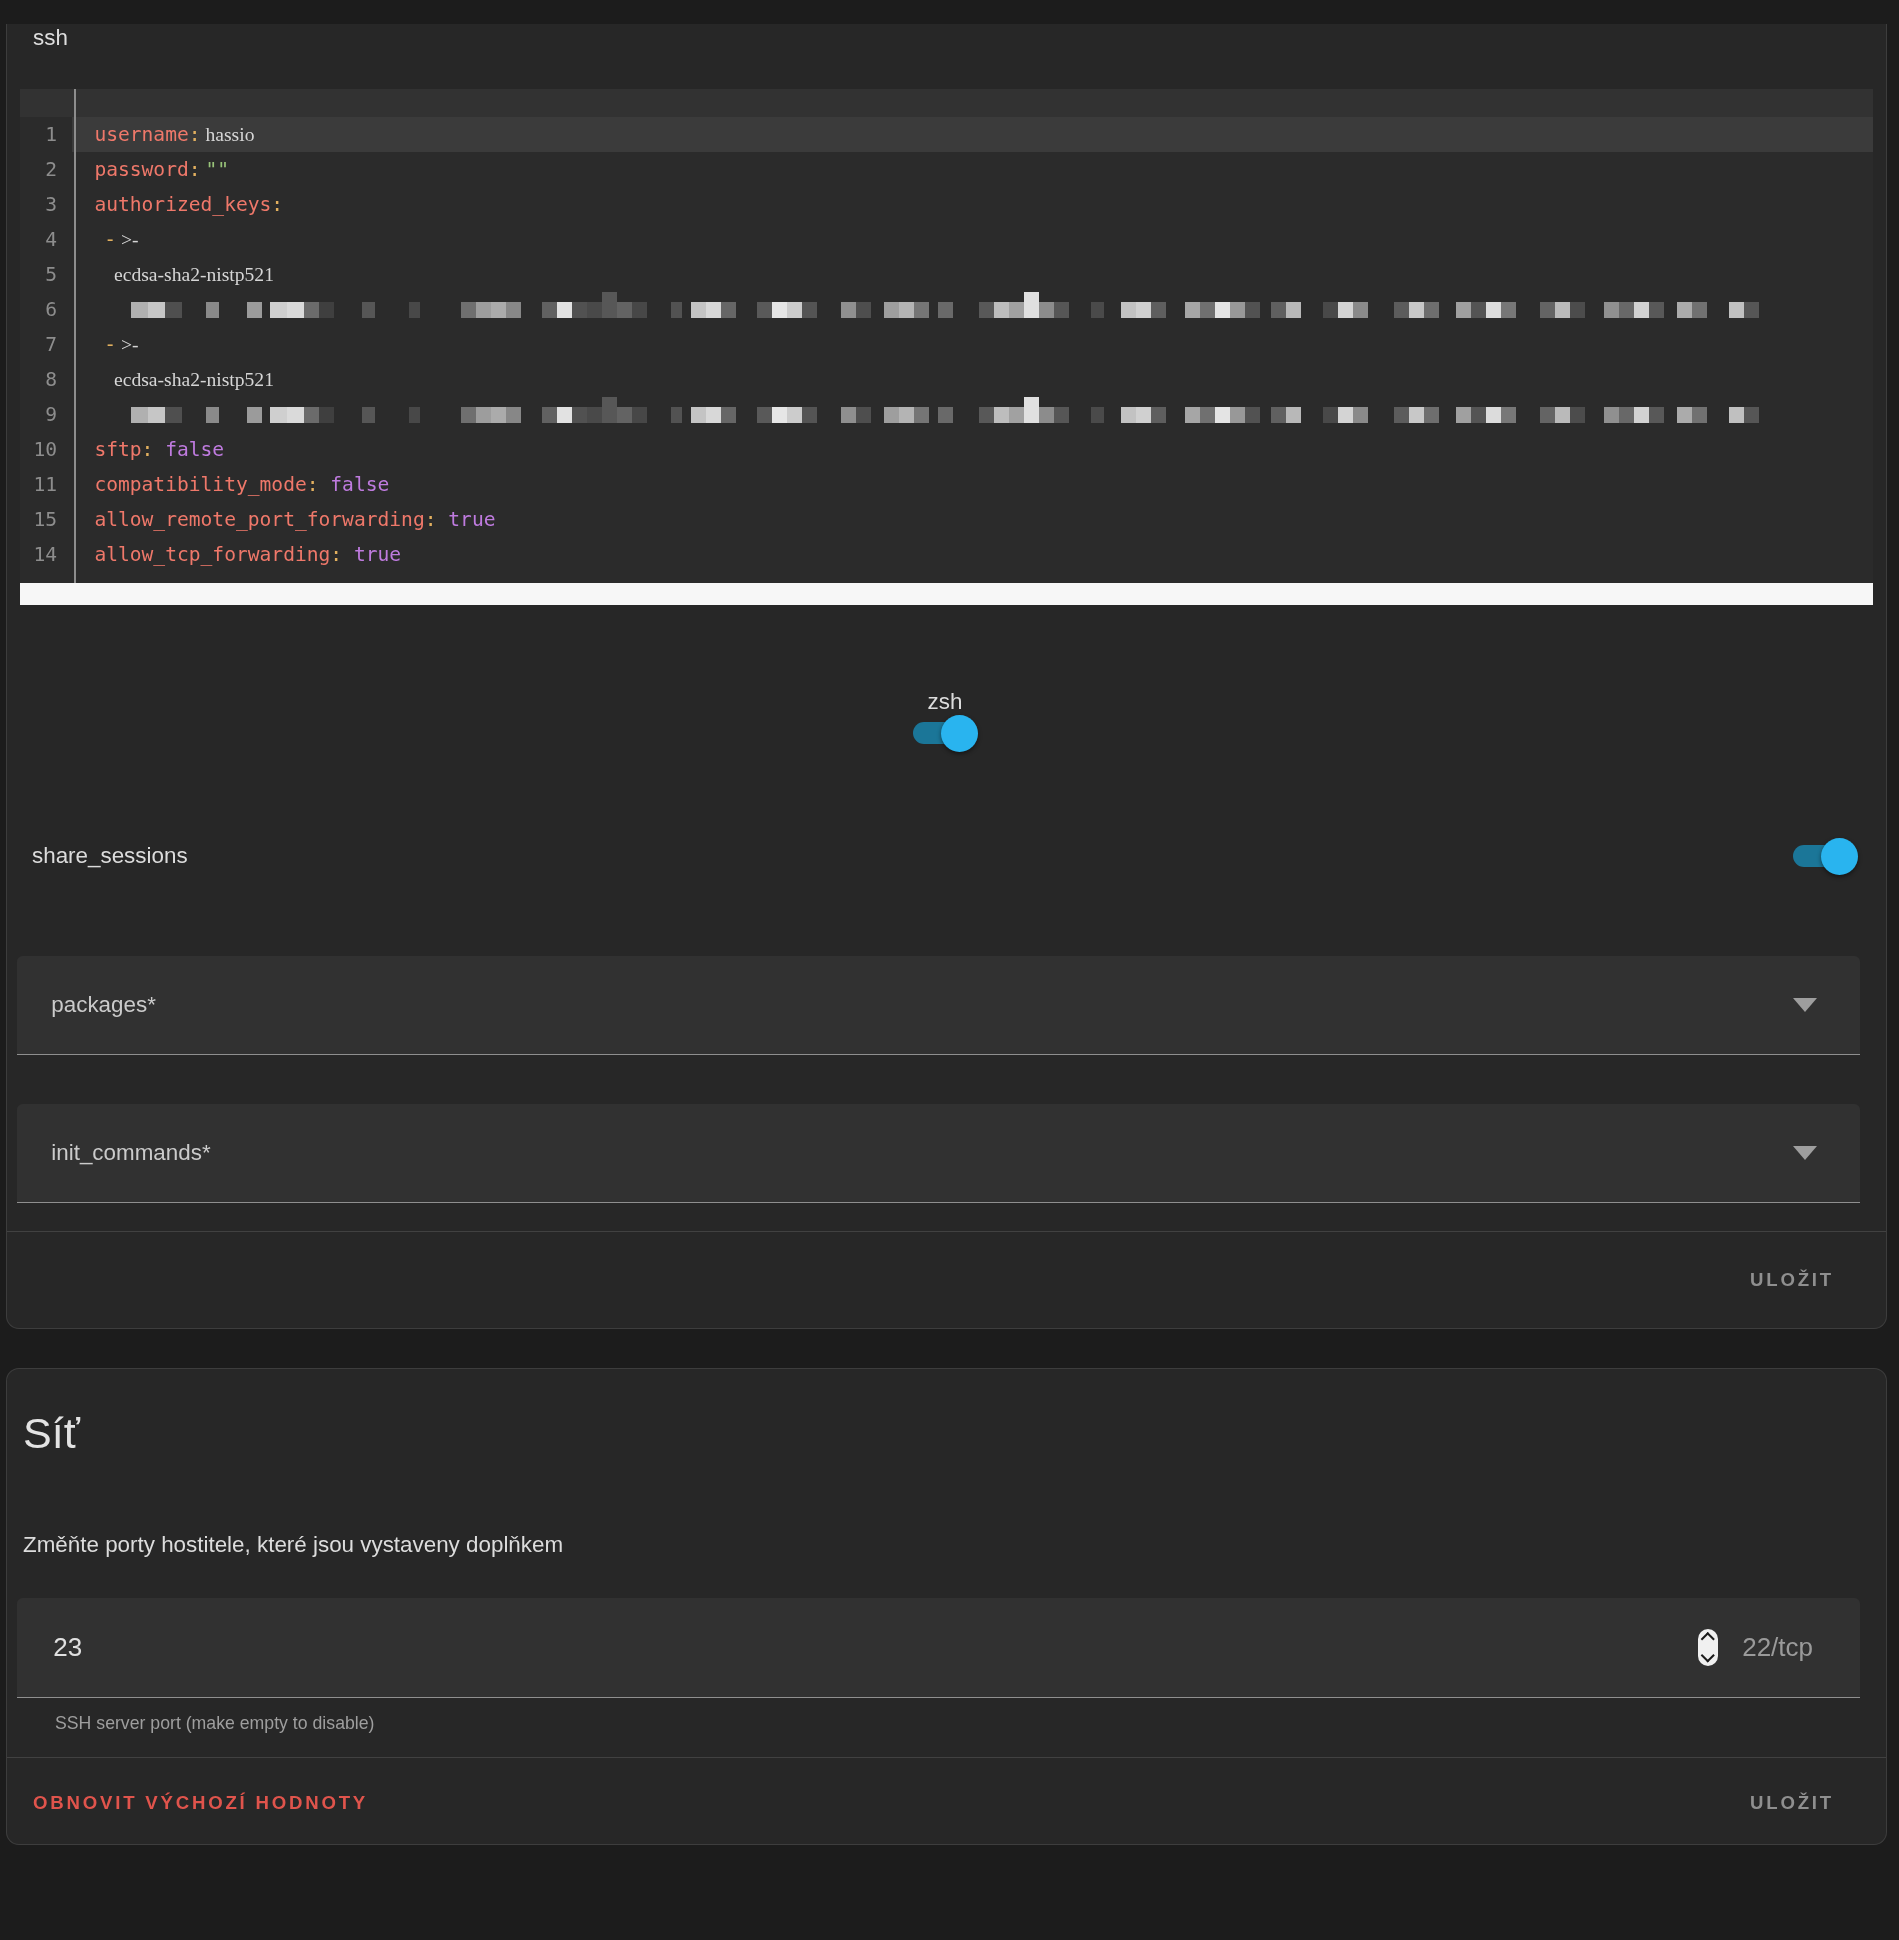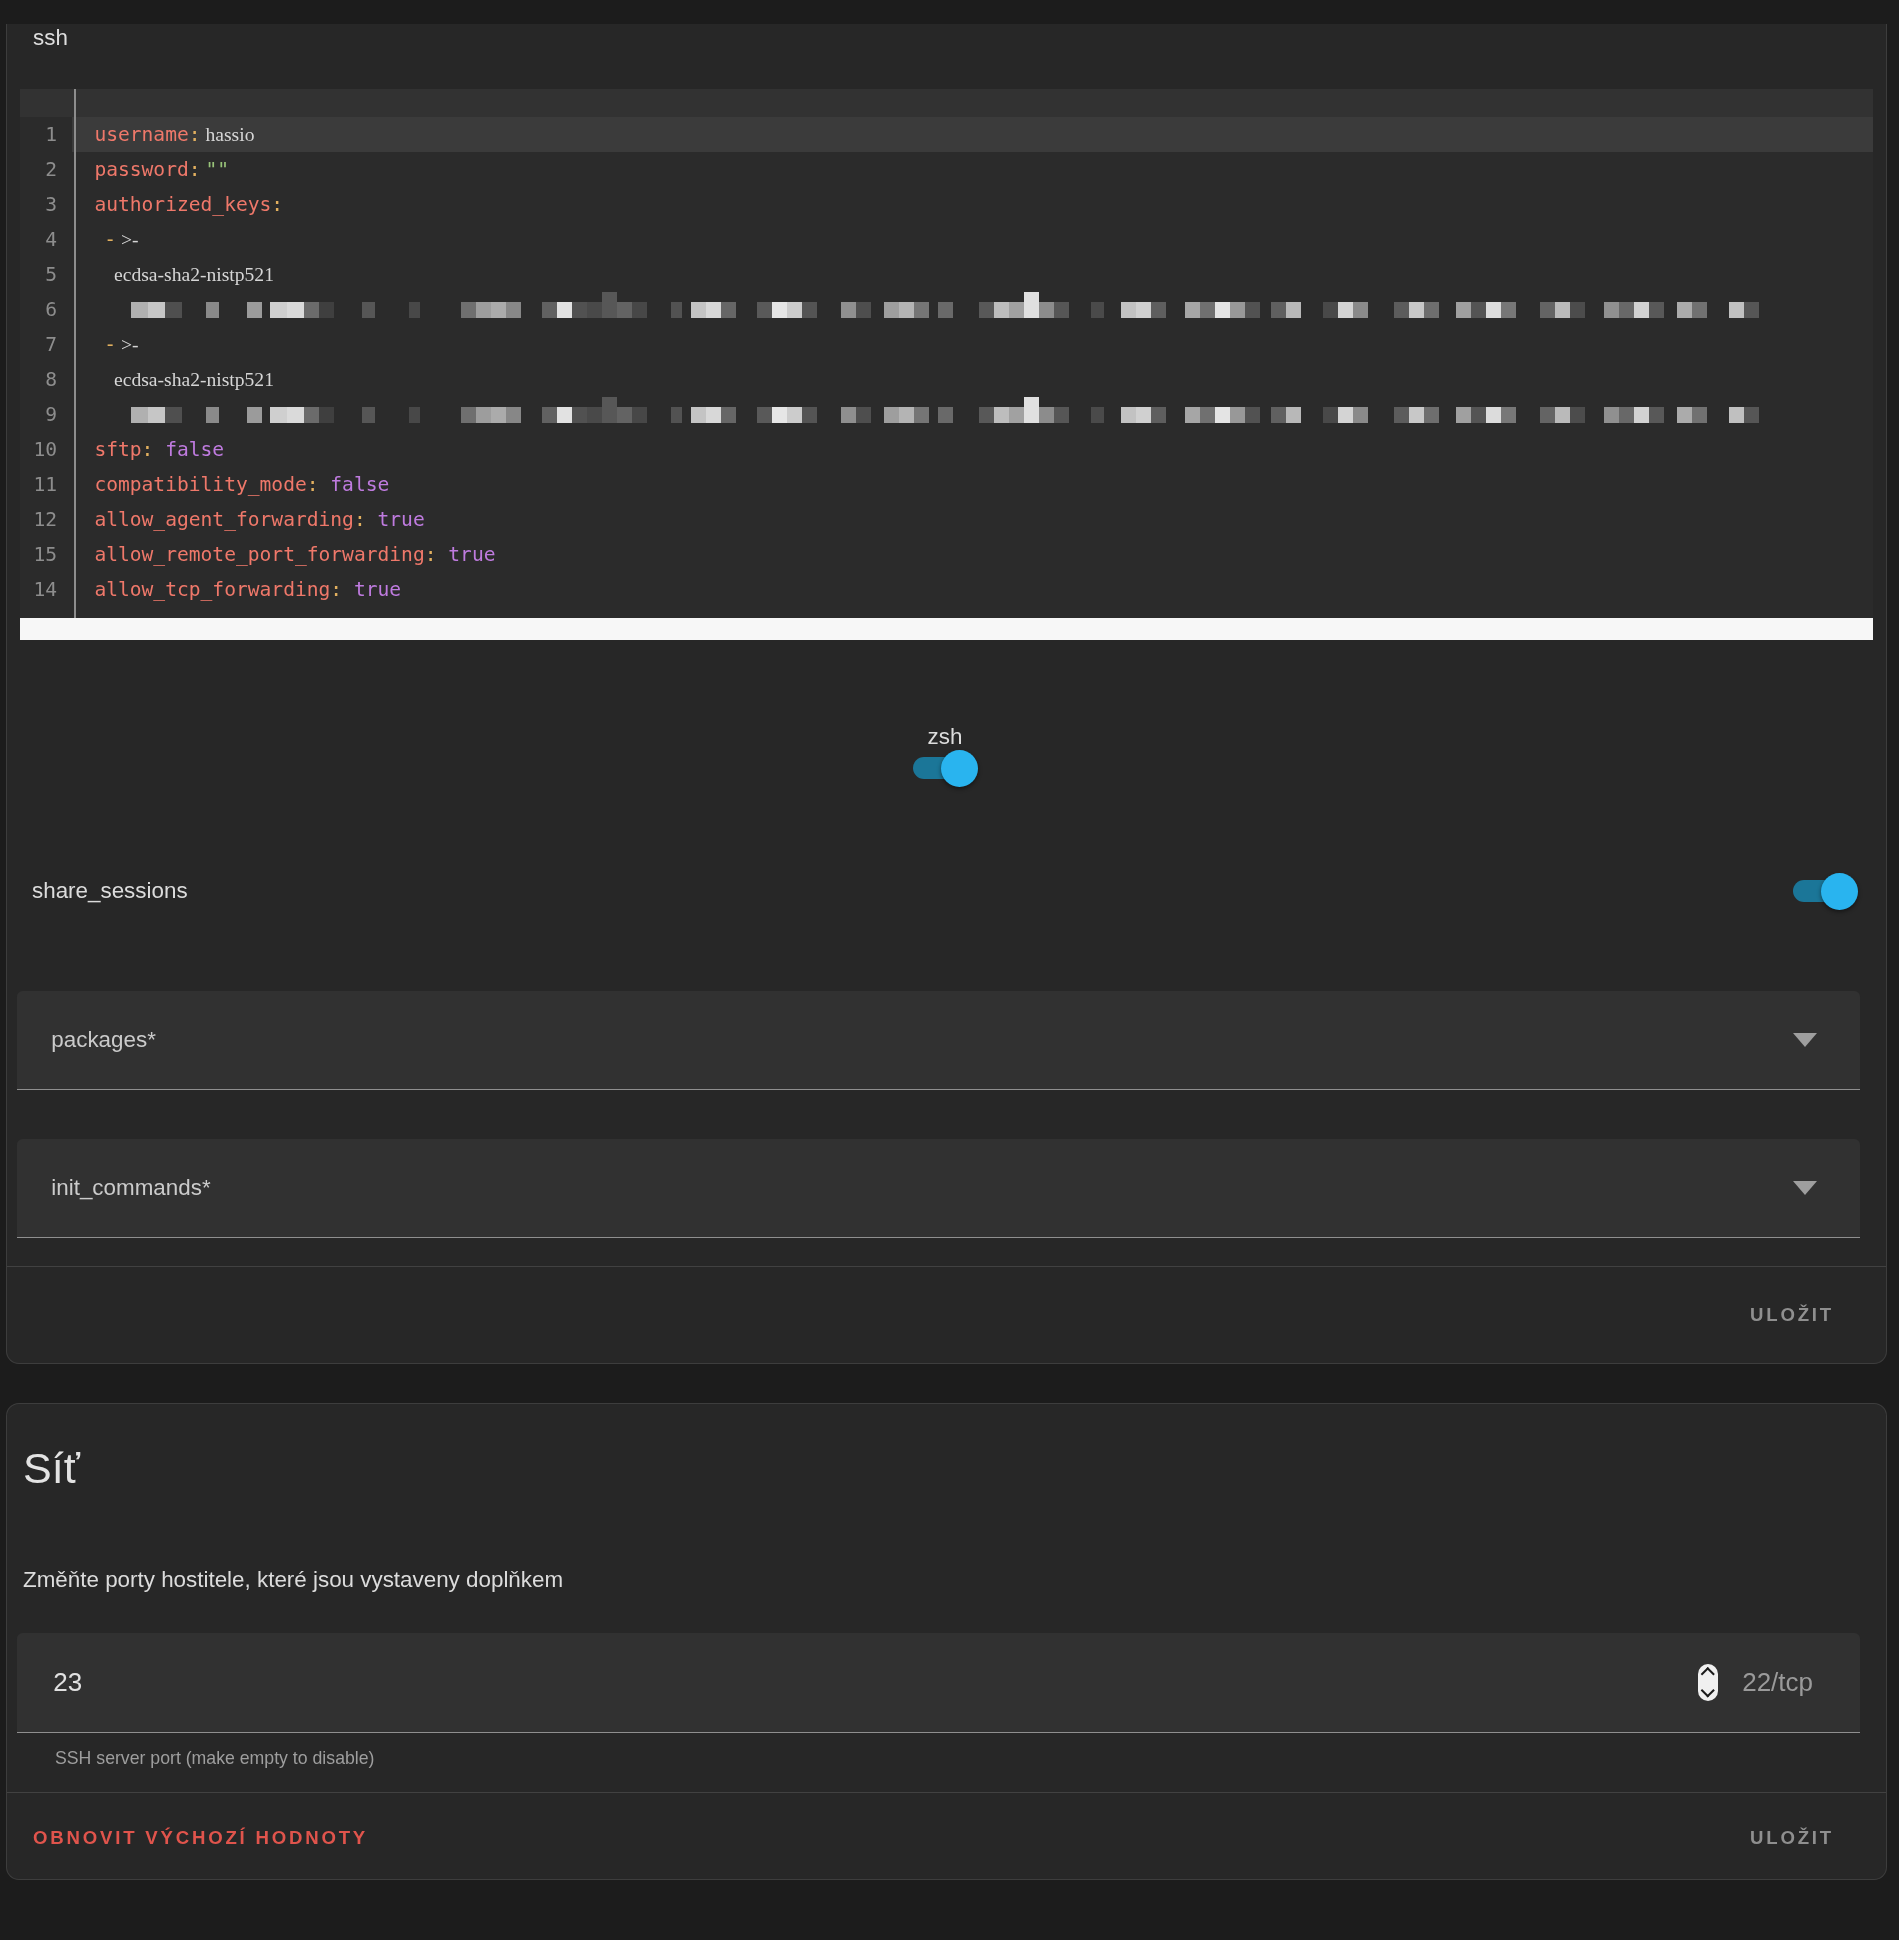--- a/index.html
+++ b/index.html
@@ -114,21 +114,20 @@
         <div class="ed-row"><div class="ed-num">2</div><div class="ed-code"><span class="tok tok-key">password</span><span class="tok tok-colon">:</span><span class="tok tok-plain"> </span><span class="tok tok-string">""</span></div></div>
         <div class="ed-row"><div class="ed-num">3</div><div class="ed-code"><span class="tok tok-key">authorized_keys</span><span class="tok tok-colon">:</span></div></div>
         <div class="ed-row"><div class="ed-num">4</div><div class="ed-code"><span class="tok tok-plain">  </span><span class="tok tok-dash">-</span><span class="tok tok-plain"> &gt;-</span></div></div>
         <div class="ed-row"><div class="ed-num">5</div><div class="ed-code"><span class="tok tok-plain">    ecdsa-sha2-nistp521</span></div></div>
         <div class="ed-row"><div class="ed-num">6</div><div class="ed-code redacted"><span class="rblock" style="width: 37px;"></span><span class="rblock" style="width: 17px; background: rgb(176, 176, 176);"></span><span class="rblock" style="width: 17px; background: rgb(198, 198, 198);"></span><span class="rblock" style="width: 17px; background: rgb(79, 79, 79);"></span><span class="rblock" style="width: 24px;"></span><span class="rblock" style="width: 13px; background: rgb(138, 138, 138);"></span><span class="rblock" style="width: 28px;"></span><span class="rblock" style="width: 15px; background: rgb(155, 155, 155);"></span><span class="rblock" style="width: 7.5px;"></span><span class="rblock" style="width: 17px; background: rgb(207, 207, 207);"></span><span class="rblock" style="width: 17px; background: rgb(218, 218, 218);"></span><span class="rblock" style="width: 15px; background: rgb(107, 107, 107);"></span><span class="rblock" style="width: 15px; background: rgb(63, 63, 63);"></span><span class="rblock" style="width: 28px;"></span><span class="rblock" style="width: 13px; background: rgb(86, 86, 86);"></span><span class="rblock" style="width: 34px;"></span><span class="rblock" style="width: 11.2px; background: rgb(72, 72, 72);"></span><span class="rblock" style="width: 41px;"></span><span class="rblock" style="width: 15px; background: rgb(111, 111, 111);"></span><span class="rblock" style="width: 15px; background: rgb(157, 157, 157);"></span><span class="rblock" style="width: 15px; background: rgb(171, 171, 171);"></span><span class="rblock" style="width: 15px; background: rgb(135, 135, 135);"></span><span class="rblock" style="width: 20.5px;"></span><span class="rblock" style="width: 15px; background: rgb(97, 97, 97);"></span><span class="rblock" style="width: 15px; background: rgb(226, 226, 226);"></span><span class="rblock" style="width: 15px; background: rgb(81, 81, 81);"></span><span class="rblock" style="width: 15px; background: rgb(73, 73, 73);"></span><span class="rblock up" style="width: 15px; background: rgb(87, 87, 87);"></span><span class="rblock" style="width: 15px; background: rgb(99, 99, 99);"></span><span class="rblock" style="width: 15px; background: rgb(71, 71, 71);"></span><span class="rblock" style="width: 24px;"></span><span class="rblock" style="width: 11.2px; background: rgb(82, 82, 82);"></span><span class="rblock" style="width: 9.3px;"></span><span class="rblock" style="width: 15px; background: rgb(196, 196, 196);"></span><span class="rblock" style="width: 15px; background: rgb(216, 216, 216);"></span><span class="rblock" style="width: 15px; background: rgb(102, 102, 102);"></span><span class="rblock" style="width: 20.5px;"></span><span class="rblock" style="width: 15px; background: rgb(89, 89, 89);"></span><span class="rblock" style="width: 15px; background: rgb(230, 230, 230);"></span><span class="rblock" style="width: 15px; background: rgb(204, 204, 204);"></span><span class="rblock" style="width: 15px; background: rgb(84, 84, 84);"></span><span class="rblock" style="width: 24px;"></span><span class="rblock" style="width: 15px; background: rgb(143, 143, 143);"></span><span class="rblock" style="width: 15px; background: rgb(78, 78, 78);"></span><span class="rblock" style="width: 13px;"></span><span class="rblock" style="width: 15px; background: rgb(158, 158, 158);"></span><span class="rblock" style="width: 15px; background: rgb(180, 180, 180);"></span><span class="rblock" style="width: 15px; background: rgb(117, 117, 117);"></span><span class="rblock" style="width: 9.3px;"></span><span class="rblock" style="width: 15px; background: rgb(105, 105, 105);"></span><span class="rblock" style="width: 26px;"></span><span class="rblock" style="width: 15px; background: rgb(88, 88, 88);"></span><span class="rblock" style="width: 15px; background: rgb(189, 189, 189);"></span><span class="rblock" style="width: 15px; background: rgb(161, 161, 161);"></span><span class="rblock up" style="width: 15px; background: rgb(224, 224, 224);"></span><span class="rblock" style="width: 15px; background: rgb(140, 140, 140);"></span><span class="rblock" style="width: 15px; background: rgb(86, 86, 86);"></span><span class="rblock" style="width: 22.4px;"></span><span class="rblock" style="width: 13px; background: rgb(74, 74, 74);"></span><span class="rblock" style="width: 17px;"></span><span class="rblock" style="width: 15px; background: rgb(194, 194, 194);"></span><span class="rblock" style="width: 15px; background: rgb(208, 208, 208);"></span><span class="rblock" style="width: 15px; background: rgb(94, 94, 94);"></span><span class="rblock" style="width: 18.6px;"></span><span class="rblock" style="width: 15px; background: rgb(166, 166, 166);"></span><span class="rblock" style="width: 15px; background: rgb(112, 112, 112);"></span><span class="rblock" style="width: 15px; background: rgb(228, 228, 228);"></span><span class="rblock" style="width: 15px; background: rgb(152, 152, 152);"></span><span class="rblock" style="width: 15px; background: rgb(82, 82, 82);"></span><span class="rblock" style="width: 11.2px;"></span><span class="rblock" style="width: 15px; background: rgb(96, 96, 96);"></span><span class="rblock" style="width: 15px; background: rgb(184, 184, 184);"></span><span class="rblock" style="width: 22.4px;"></span><span class="rblock" style="width: 15px; background: rgb(73, 73, 73);"></span><span class="rblock" style="width: 15px; background: rgb(212, 212, 212);"></span><span class="rblock" style="width: 15px; background: rgb(138, 138, 138);"></span><span class="rblock" style="width: 26px;"></span><span class="rblock" style="width: 15px; background: rgb(92, 92, 92);"></span><span class="rblock" style="width: 15px; background: rgb(200, 200, 200);"></span><span class="rblock" style="width: 15px; background: rgb(110, 110, 110);"></span><span class="rblock" style="width: 17px;"></span><span class="rblock" style="width: 15px; background: rgb(160, 160, 160);"></span><span class="rblock" style="width: 15px; background: rgb(84, 84, 84);"></span><span class="rblock" style="width: 15px; background: rgb(220, 220, 220);"></span><span class="rblock" style="width: 15px; background: rgb(119, 119, 119);"></span><span class="rblock" style="width: 24px;"></span><span class="rblock" style="width: 15px; background: rgb(100, 100, 100);"></span><span class="rblock" style="width: 15px; background: rgb(186, 186, 186);"></span><span class="rblock" style="width: 15px; background: rgb(76, 76, 76);"></span><span class="rblock" style="width: 18.6px;"></span><span class="rblock" style="width: 15px; background: rgb(144, 144, 144);"></span><span class="rblock" style="width: 15px; background: rgb(104, 104, 104);"></span><span class="rblock" style="width: 15px; background: rgb(210, 210, 210);"></span><span class="rblock" style="width: 15px; background: rgb(88, 88, 88);"></span><span class="rblock" style="width: 13px;"></span><span class="rblock" style="width: 15px; background: rgb(171, 171, 171);"></span><span class="rblock" style="width: 15px; background: rgb(113, 113, 113);"></span><span class="rblock" style="width: 22.4px;"></span><span class="rblock" style="width: 15px; background: rgb(192, 192, 192);"></span><span class="rblock" style="width: 15px; background: rgb(86, 86, 86);"></span></div></div>
         <div class="ed-row"><div class="ed-num">7</div><div class="ed-code"><span class="tok tok-plain">  </span><span class="tok tok-dash">-</span><span class="tok tok-plain"> &gt;-</span></div></div>
         <div class="ed-row"><div class="ed-num">8</div><div class="ed-code"><span class="tok tok-plain">    ecdsa-sha2-nistp521</span></div></div>
         <div class="ed-row"><div class="ed-num">9</div><div class="ed-code redacted"><span class="rblock" style="width: 37px;"></span><span class="rblock" style="width: 17px; background: rgb(176, 176, 176);"></span><span class="rblock" style="width: 17px; background: rgb(198, 198, 198);"></span><span class="rblock" style="width: 17px; background: rgb(79, 79, 79);"></span><span class="rblock" style="width: 24px;"></span><span class="rblock" style="width: 13px; background: rgb(138, 138, 138);"></span><span class="rblock" style="width: 28px;"></span><span class="rblock" style="width: 15px; background: rgb(155, 155, 155);"></span><span class="rblock" style="width: 7.5px;"></span><span class="rblock" style="width: 17px; background: rgb(207, 207, 207);"></span><span class="rblock" style="width: 17px; background: rgb(218, 218, 218);"></span><span class="rblock" style="width: 15px; background: rgb(107, 107, 107);"></span><span class="rblock" style="width: 15px; background: rgb(63, 63, 63);"></span><span class="rblock" style="width: 28px;"></span><span class="rblock" style="width: 13px; background: rgb(86, 86, 86);"></span><span class="rblock" style="width: 34px;"></span><span class="rblock" style="width: 11.2px; background: rgb(72, 72, 72);"></span><span class="rblock" style="width: 41px;"></span><span class="rblock" style="width: 15px; background: rgb(111, 111, 111);"></span><span class="rblock" style="width: 15px; background: rgb(157, 157, 157);"></span><span class="rblock" style="width: 15px; background: rgb(171, 171, 171);"></span><span class="rblock" style="width: 15px; background: rgb(135, 135, 135);"></span><span class="rblock" style="width: 20.5px;"></span><span class="rblock" style="width: 15px; background: rgb(97, 97, 97);"></span><span class="rblock" style="width: 15px; background: rgb(226, 226, 226);"></span><span class="rblock" style="width: 15px; background: rgb(81, 81, 81);"></span><span class="rblock" style="width: 15px; background: rgb(73, 73, 73);"></span><span class="rblock up" style="width: 15px; background: rgb(87, 87, 87);"></span><span class="rblock" style="width: 15px; background: rgb(99, 99, 99);"></span><span class="rblock" style="width: 15px; background: rgb(71, 71, 71);"></span><span class="rblock" style="width: 24px;"></span><span class="rblock" style="width: 11.2px; background: rgb(82, 82, 82);"></span><span class="rblock" style="width: 9.3px;"></span><span class="rblock" style="width: 15px; background: rgb(196, 196, 196);"></span><span class="rblock" style="width: 15px; background: rgb(216, 216, 216);"></span><span class="rblock" style="width: 15px; background: rgb(102, 102, 102);"></span><span class="rblock" style="width: 20.5px;"></span><span class="rblock" style="width: 15px; background: rgb(89, 89, 89);"></span><span class="rblock" style="width: 15px; background: rgb(230, 230, 230);"></span><span class="rblock" style="width: 15px; background: rgb(204, 204, 204);"></span><span class="rblock" style="width: 15px; background: rgb(84, 84, 84);"></span><span class="rblock" style="width: 24px;"></span><span class="rblock" style="width: 15px; background: rgb(143, 143, 143);"></span><span class="rblock" style="width: 15px; background: rgb(78, 78, 78);"></span><span class="rblock" style="width: 13px;"></span><span class="rblock" style="width: 15px; background: rgb(158, 158, 158);"></span><span class="rblock" style="width: 15px; background: rgb(180, 180, 180);"></span><span class="rblock" style="width: 15px; background: rgb(117, 117, 117);"></span><span class="rblock" style="width: 9.3px;"></span><span class="rblock" style="width: 15px; background: rgb(105, 105, 105);"></span><span class="rblock" style="width: 26px;"></span><span class="rblock" style="width: 15px; background: rgb(88, 88, 88);"></span><span class="rblock" style="width: 15px; background: rgb(189, 189, 189);"></span><span class="rblock" style="width: 15px; background: rgb(161, 161, 161);"></span><span class="rblock up" style="width: 15px; background: rgb(224, 224, 224);"></span><span class="rblock" style="width: 15px; background: rgb(140, 140, 140);"></span><span class="rblock" style="width: 15px; background: rgb(86, 86, 86);"></span><span class="rblock" style="width: 22.4px;"></span><span class="rblock" style="width: 13px; background: rgb(74, 74, 74);"></span><span class="rblock" style="width: 17px;"></span><span class="rblock" style="width: 15px; background: rgb(194, 194, 194);"></span><span class="rblock" style="width: 15px; background: rgb(208, 208, 208);"></span><span class="rblock" style="width: 15px; background: rgb(94, 94, 94);"></span><span class="rblock" style="width: 18.6px;"></span><span class="rblock" style="width: 15px; background: rgb(166, 166, 166);"></span><span class="rblock" style="width: 15px; background: rgb(112, 112, 112);"></span><span class="rblock" style="width: 15px; background: rgb(228, 228, 228);"></span><span class="rblock" style="width: 15px; background: rgb(152, 152, 152);"></span><span class="rblock" style="width: 15px; background: rgb(82, 82, 82);"></span><span class="rblock" style="width: 11.2px;"></span><span class="rblock" style="width: 15px; background: rgb(96, 96, 96);"></span><span class="rblock" style="width: 15px; background: rgb(184, 184, 184);"></span><span class="rblock" style="width: 22.4px;"></span><span class="rblock" style="width: 15px; background: rgb(73, 73, 73);"></span><span class="rblock" style="width: 15px; background: rgb(212, 212, 212);"></span><span class="rblock" style="width: 15px; background: rgb(138, 138, 138);"></span><span class="rblock" style="width: 26px;"></span><span class="rblock" style="width: 15px; background: rgb(92, 92, 92);"></span><span class="rblock" style="width: 15px; background: rgb(200, 200, 200);"></span><span class="rblock" style="width: 15px; background: rgb(110, 110, 110);"></span><span class="rblock" style="width: 17px;"></span><span class="rblock" style="width: 15px; background: rgb(160, 160, 160);"></span><span class="rblock" style="width: 15px; background: rgb(84, 84, 84);"></span><span class="rblock" style="width: 15px; background: rgb(220, 220, 220);"></span><span class="rblock" style="width: 15px; background: rgb(119, 119, 119);"></span><span class="rblock" style="width: 24px;"></span><span class="rblock" style="width: 15px; background: rgb(100, 100, 100);"></span><span class="rblock" style="width: 15px; background: rgb(186, 186, 186);"></span><span class="rblock" style="width: 15px; background: rgb(76, 76, 76);"></span><span class="rblock" style="width: 18.6px;"></span><span class="rblock" style="width: 15px; background: rgb(144, 144, 144);"></span><span class="rblock" style="width: 15px; background: rgb(104, 104, 104);"></span><span class="rblock" style="width: 15px; background: rgb(210, 210, 210);"></span><span class="rblock" style="width: 15px; background: rgb(88, 88, 88);"></span><span class="rblock" style="width: 13px;"></span><span class="rblock" style="width: 15px; background: rgb(171, 171, 171);"></span><span class="rblock" style="width: 15px; background: rgb(113, 113, 113);"></span><span class="rblock" style="width: 22.4px;"></span><span class="rblock" style="width: 15px; background: rgb(192, 192, 192);"></span><span class="rblock" style="width: 15px; background: rgb(86, 86, 86);"></span></div></div>
         <div class="ed-row"><div class="ed-num">10</div><div class="ed-code"><span class="tok tok-key">sftp</span><span class="tok tok-colon">:</span><span class="tok tok-bool"> false</span></div></div>
         <div class="ed-row"><div class="ed-num">11</div><div class="ed-code"><span class="tok tok-key">compatibility_mode</span><span class="tok tok-colon">:</span><span class="tok tok-bool"> false</span></div></div>
-        <div class="ed-row"><div class="ed-num">12</div><div class="ed-code"><span class="tok tok-key">allow_agent_forwarding</span><span class="tok tok-colon">:</span><span class="tok tok-bool"> true</span></div></div>
         <div class="ed-row"><div class="ed-num">15</div><div class="ed-code"><span class="tok tok-key">allow_remote_port_forwarding</span><span class="tok tok-colon">:</span><span class="tok tok-bool"> true</span></div></div>
         <div class="ed-row"><div class="ed-num">14</div><div class="ed-code"><span class="tok tok-key">allow_tcp_forwarding</span><span class="tok tok-colon">:</span><span class="tok tok-bool"> true</span></div></div>
       </div>
     <div class="bottompad"></div>
   </div>
   <div class="hscrollbar"></div>
 
   <div class="toggle-row zsh">
     <span class="toggle-label">zsh</span>
     <div class="toggle">

